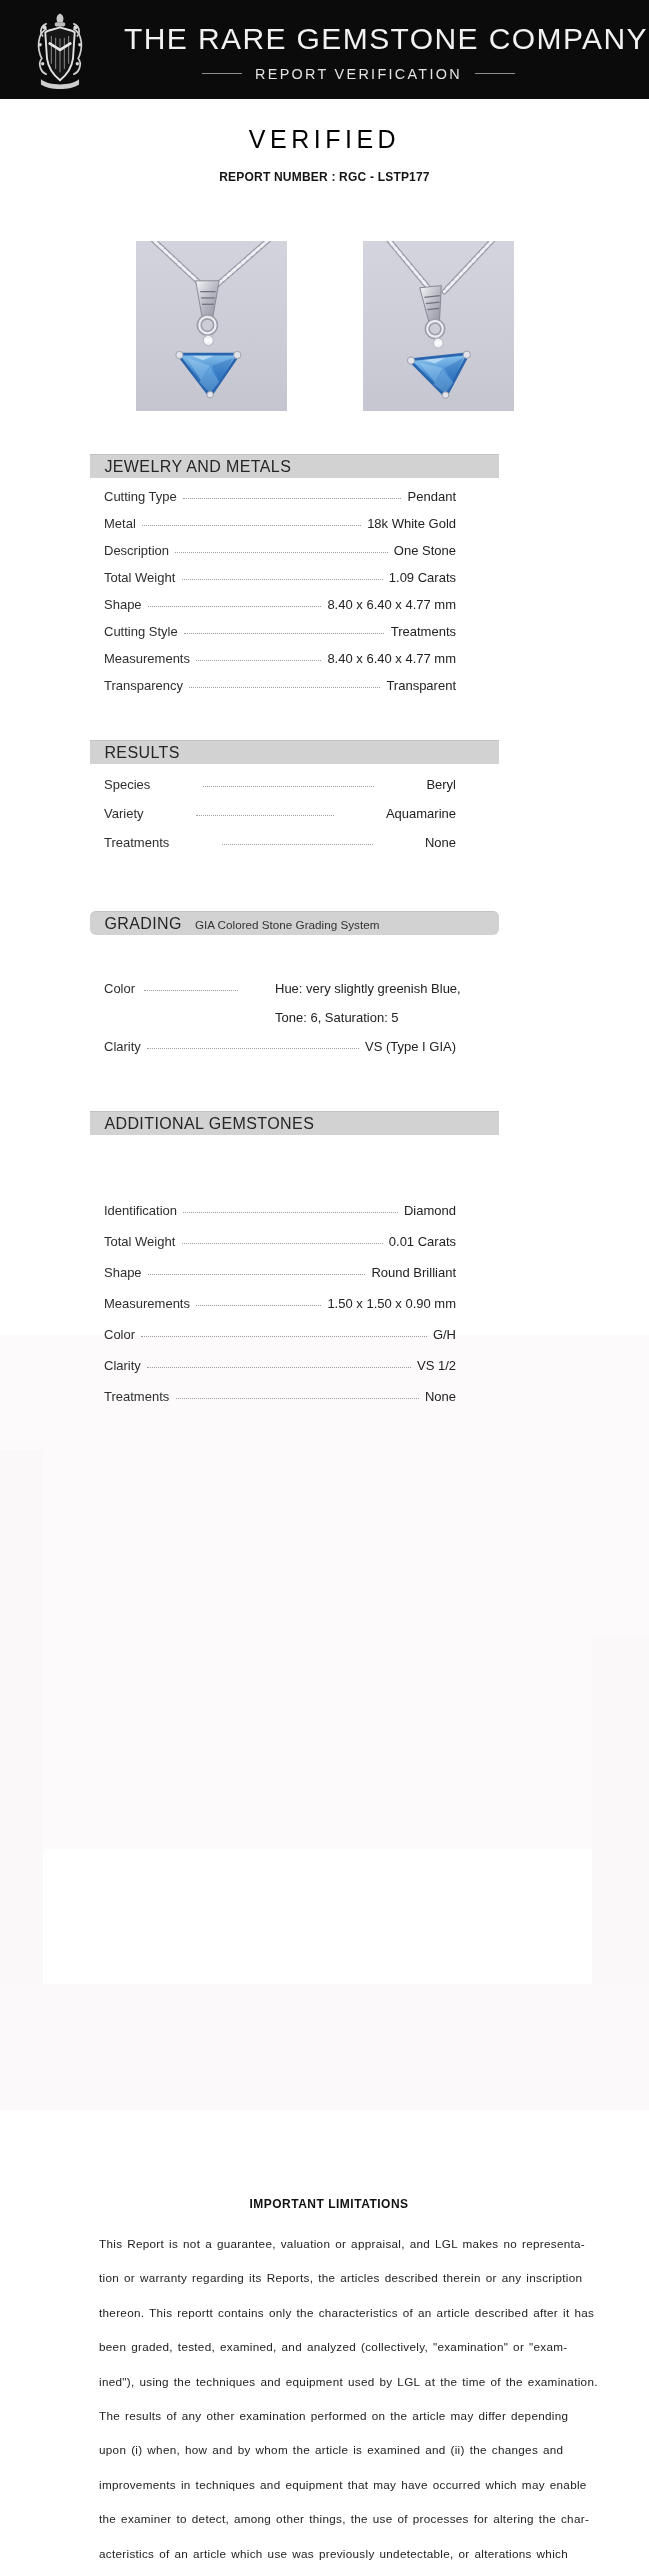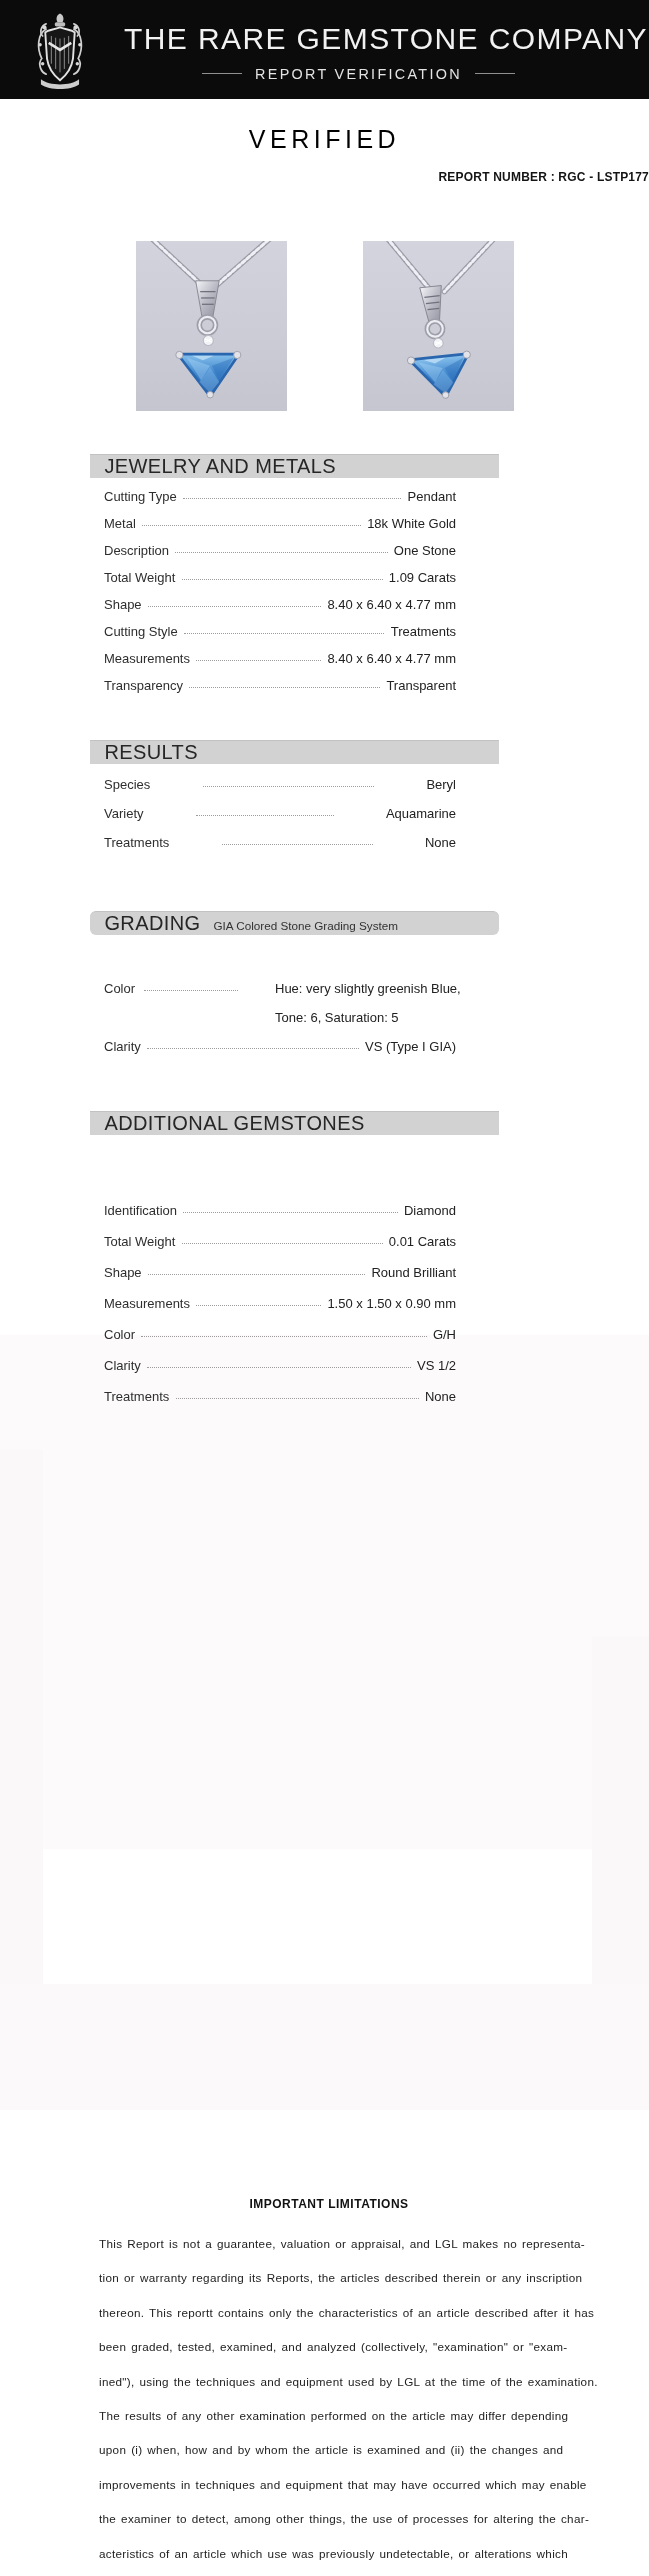--- a/index.html
+++ b/index.html
@@ -10,30 +10,30 @@
   .header{position:absolute;left:0;top:0;width:649px;height:99px;background:#0b0b0b;}
   .logo{position:absolute;left:34px;top:10px;width:52px;height:83px;}
   .brand{position:absolute;left:124px;top:0;width:469px;height:99px;text-align:center;}
   .brand-title{margin-top:21.6px;font-size:30px;letter-spacing:1.4px;color:#f2f2f2;font-weight:400;white-space:nowrap;}
   .brand-tm{font-size:10.8px;color:#bdbdbd;vertical-align:16px;letter-spacing:0;}
   .brand-sub{margin-top:10px;font-size:14.4px;letter-spacing:2.3px;color:#e3e3e3;display:flex;align-items:center;justify-content:center;gap:12.6px;}
   .dashline{display:inline-block;width:40px;height:1.8px;background:#8f8f8f;}
 
   
   .verified{position:absolute;left:0;top:125px;width:649px;text-align:center;font-size:25px;letter-spacing:4.5px;color:#000000;font-weight:400;}
-  .report-number{position:absolute;left:0;top:170px;width:649px;text-align:right;font-size:12px;font-weight:bold;color:#141414;letter-spacing:0.2px;}
+  .report-number{position:absolute;left:0;top:170px;width:649px;text-align:center;font-size:12px;font-weight:bold;color:#141414;letter-spacing:0.2px;}
 
   
   .photo{position:absolute;top:241px;width:151px;height:170px;}
   .photo.p1{left:136px;} .photo.p2{left:363px;}
   .photo svg{display:block;width:100%;height:100%;}
 
   
   .bar{position:absolute;left:90px;width:409px;height:24px;background:#d2d2d2;border-top:0.9px solid #c2c2c2;box-sizing:border-box;}
-  .bar-title{display:inline-block;margin-left:14.4px;line-height:23.5px;font-size:20px;color:#262626;letter-spacing:0.4px;}
+  .bar-title{display:inline-block;margin-left:14.4px;line-height:23.5px;font-size:16px;color:#262626;letter-spacing:0.4px;}
   .bar-sub{display:inline-block;margin-left:9px;line-height:23.5px;font-size:11.7px;color:#333333;}
 
   
   .rows{position:absolute;left:104px;width:352px;}
   .row{display:flex;align-items:flex-end;font-size:13px;color:#2e2e2e;}
   .row .lbl{white-space:nowrap;padding-bottom:5.4px;}
   .row .dots{flex:1;border-bottom:1.8px dotted #9c9c9c;margin:0 6.3px 10px 6.3px;min-width:16px;}
   .row .val{white-space:nowrap;padding-bottom:5.4px;color:#222222;}
   .rows.h30 .row{height:27px;} .rows.h32 .row{height:29px;gap:46px;} .rows.h34 .row{height:31px;}
 

